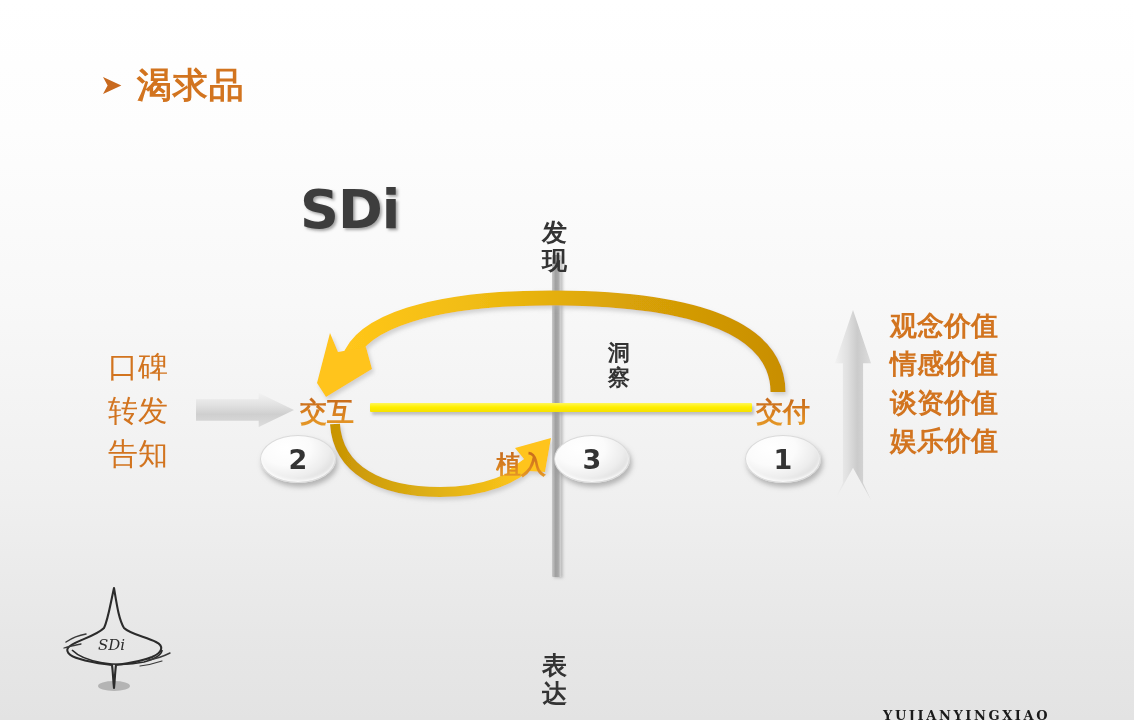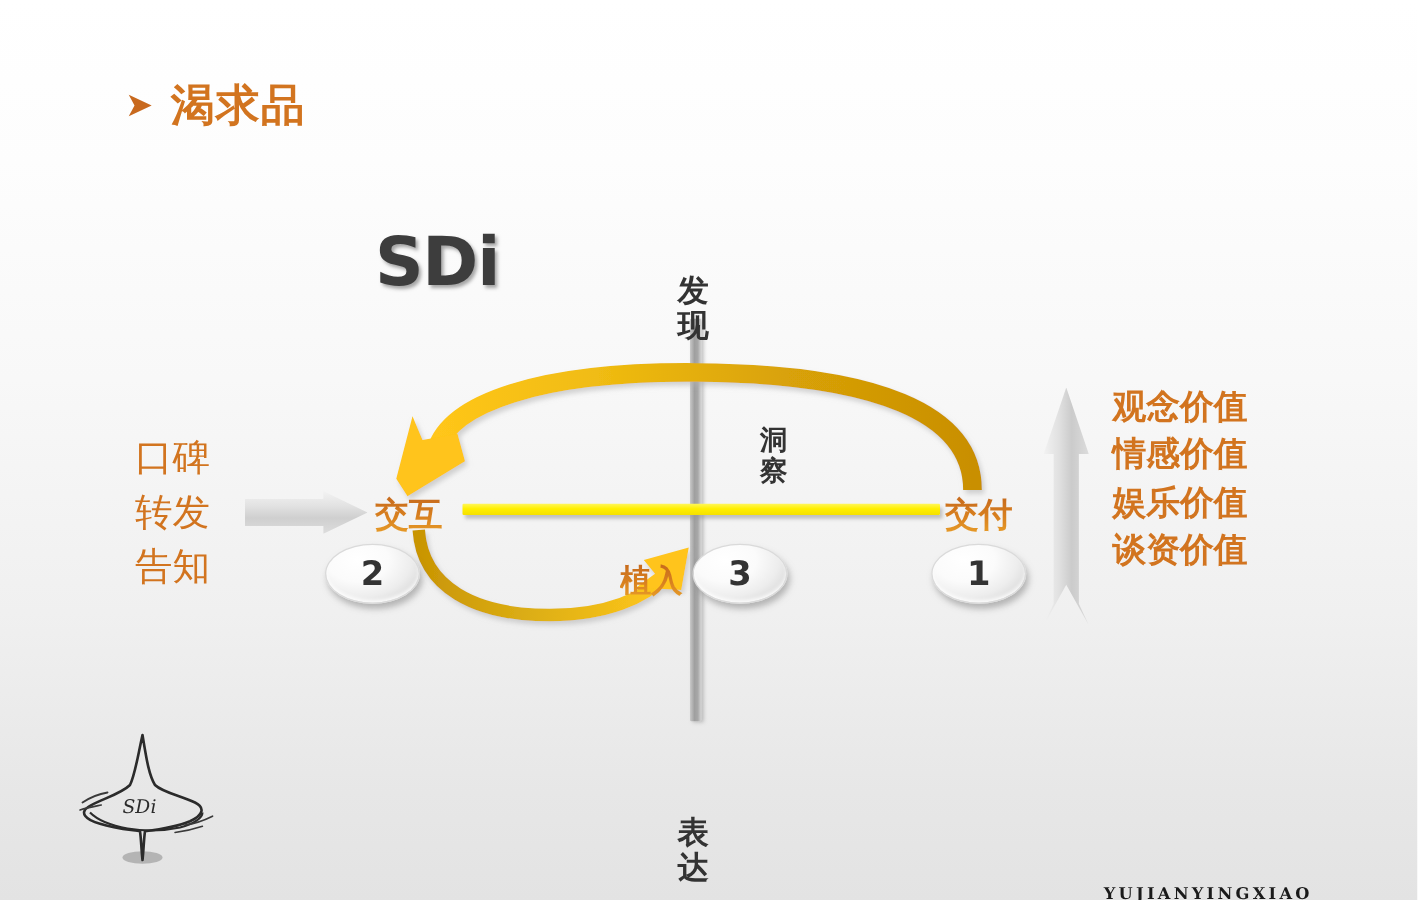--- a/index.html
+++ b/index.html
@@ -289,22 +289,22 @@
 
   <div class="num-ellipse" id="ellipse-2">2</div>
   <div class="num-ellipse" id="ellipse-3">3</div>
   <div class="num-ellipse" id="ellipse-1">1</div>
 
   <div id="value-arrow"></div>
 
   <div id="right-values">
     <div>观念价值</div>
     <div>情感价值</div>
+    <div>谈资价值</div>
     <div>娱乐价值</div>
-    <div>谈资价值</div>
   </div>
 
   <svg id="logo-top" viewBox="0 0 125 115">
     <ellipse cx="62" cy="106" rx="16" ry="5" fill="#8c8c8c" opacity="0.55"></ellipse>
     <path d="M 62 8
              C 58 26, 56 40, 52 48
              C 44 56, 26 60, 18 66
              C 12 70, 16 76, 28 79
              C 40 83, 54 84, 60 85
              C 61 92, 61 99, 62 108

